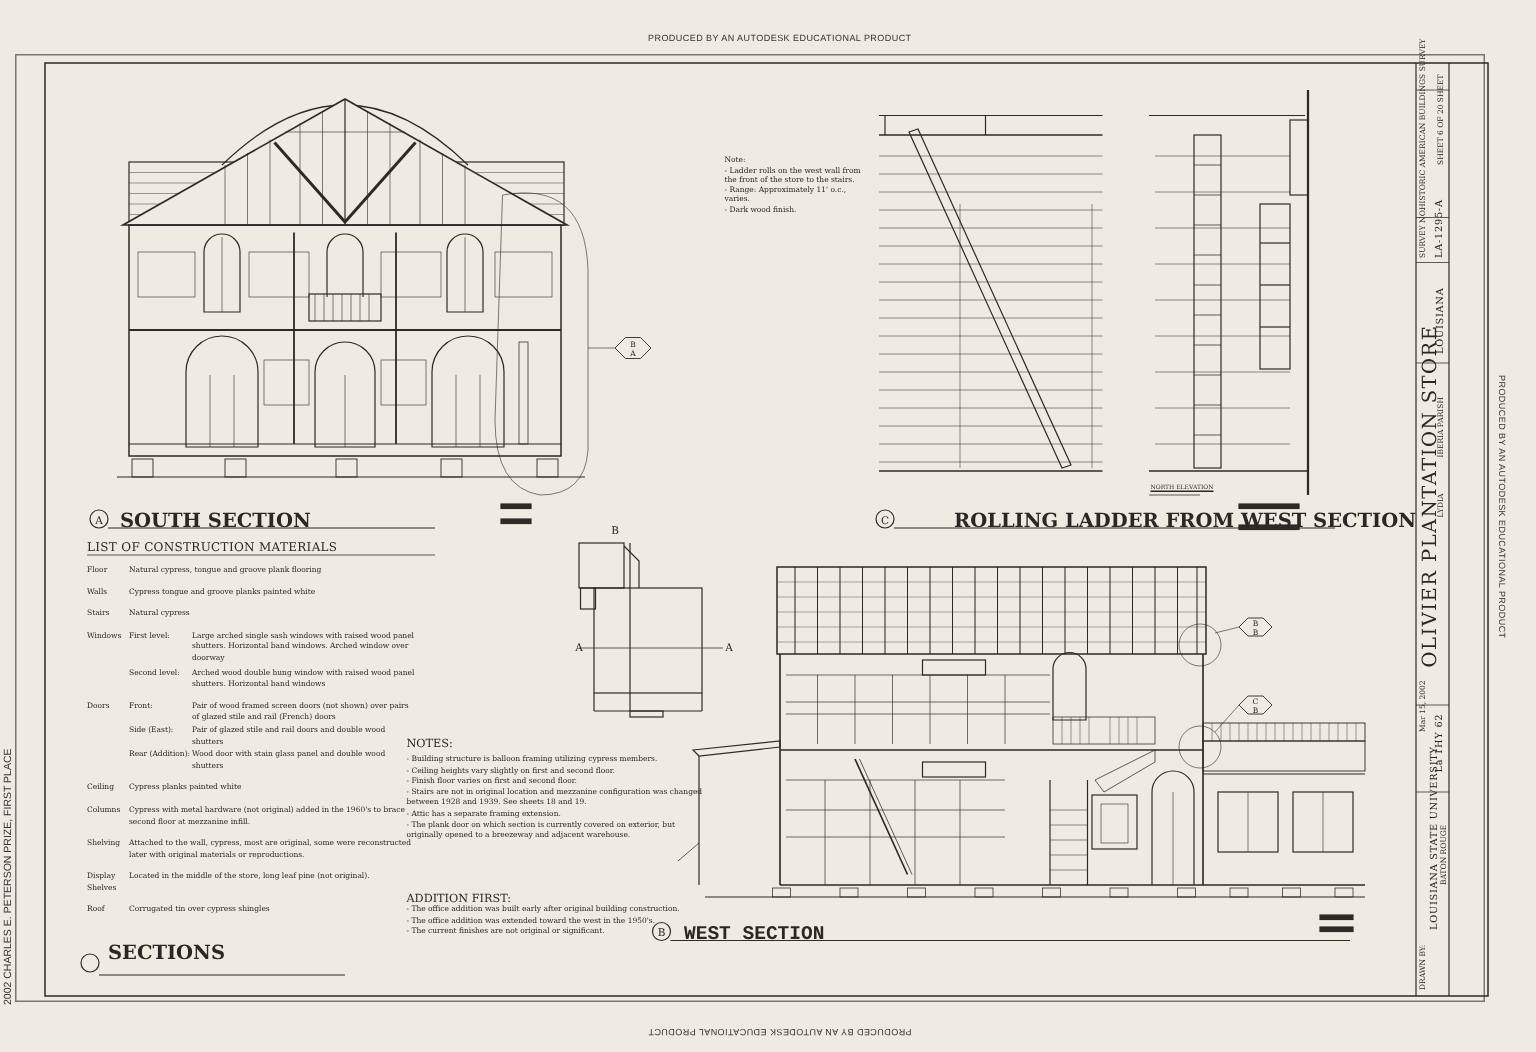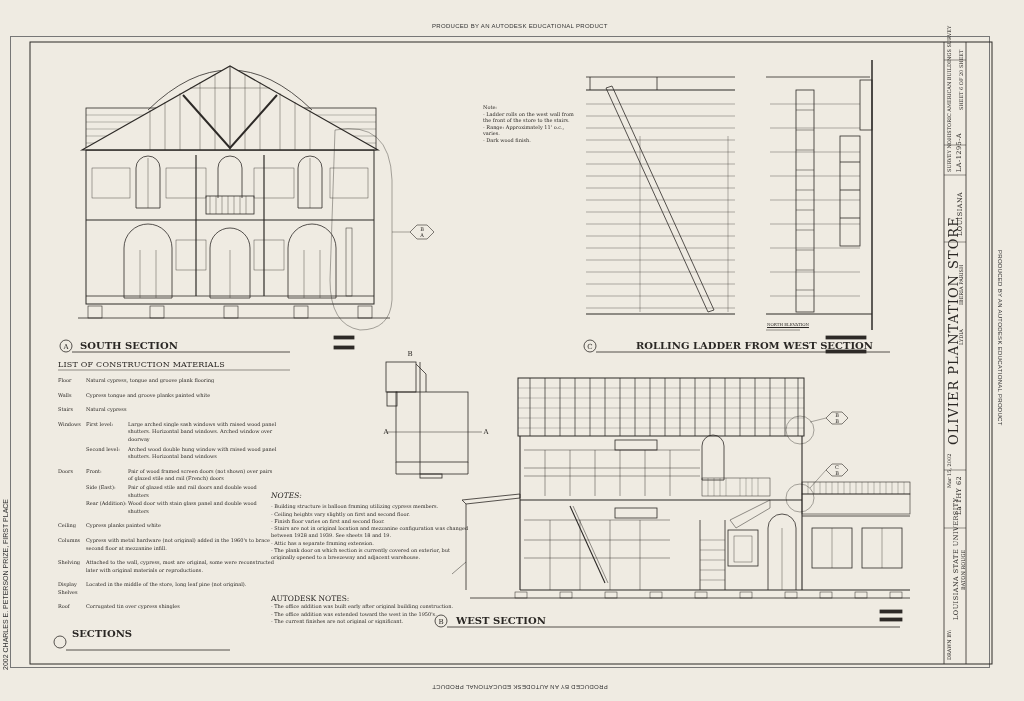--- a/index.html
+++ b/index.html
@@ -11,29 +11,29 @@
     position: relative;
   }
   .sheet { position: absolute; left: 0; top: 0; width: 1024px; height: 701px; }
   .watermark { position: absolute; font-family: "Liberation Sans", sans-serif; font-size: 6px; letter-spacing: 0.3px; color: #333; white-space: nowrap; }
   .wm-top { left: 432px; top: 23px; }
   .wm-bottom { left: 432px; top: 684px; transform: rotate(180deg); }
   .wm-right { left: 935px; top: 355px; transform: rotate(90deg); transform-origin: left top; left: 1003px; top: 250px; }
   .copyright { position: absolute; left: 2px; top: 670px; transform: rotate(-90deg); transform-origin: left top; font-family: "Liberation Sans", sans-serif; font-size: 7px; color: #333; white-space: nowrap; }
   .frame-outer { position: absolute; left: 10px; top: 36px; width: 980px; height: 632px; border: 1px solid #777; }
   svg.draw { position: absolute; left: 0; top: 0; }
-  .label { position: absolute; font-size: 10px; font-weight: bold; text-transform: uppercase; white-space: nowrap; }
+  .label { position: absolute; font-size: 13px; font-weight: bold; text-transform: uppercase; white-space: nowrap; }
   .heading { position: absolute; font-size: 8px; text-transform: uppercase; white-space: nowrap; letter-spacing: 0.2px; text-align: right; }
   .materials { position: absolute; left: 58px; top: 377px; width: 220px; font-size: 5px; line-height: 7.6px; }
   .mat-row { display: flex; margin-bottom: 7px; }
   .mat-name { width: 28px; flex-shrink: 0; }
   .mat-sub { width: 42px; flex-shrink: 0; }
   .mat-text { flex: 1; }
   .notes { position: absolute; left: 271px; top: 492px; width: 200px; font-size: 5px; line-height: 7.3px; }
-  .notes h4 { font-size: 7.5px; font-weight: normal; margin-bottom: 4px; font-style: italic; }
+  .notes h4 { font-size: 7.5px; font-weight: normal; margin-bottom: 4px; }
   .addnotes { position: absolute; left: 271px; top: 595px; width: 200px; font-size: 5px; line-height: 7.3px; }
   .addnotes h4 { font-size: 7.5px; font-weight: normal; margin-bottom: 1px; }
   .ladder-note { position: absolute; left: 483px; top: 104px; width: 92px; font-size: 5px; line-height: 6.6px; }
   .vert { position: absolute; transform: rotate(-90deg); transform-origin: left top; white-space: nowrap; }
   .tb-title { font-size: 13px; letter-spacing: 1px; }
   .tb-small { font-size: 5px; }
   .tb-mid { font-size: 6.5px; letter-spacing: 0.5px; }
 </style>
 </head>
 <body>
@@ -402,21 +402,21 @@
       <text x="422" y="237" font-size="5">A</text>
       <text x="837" y="417" font-size="5">B</text>
       <text x="837" y="423" font-size="5">B</text>
       <text x="837" y="469" font-size="5">C</text>
       <text x="837" y="475" font-size="5">B</text>
     </g>
   </svg>
 
   <div class="label" style="left:80px; top:340px;">SOUTH SECTION</div>
   <div class="label" style="left:636px; top:340px;">ROLLING LADDER FROM WEST SECTION</div>
-  <div class="label" style="left:456px; top:615px;">WEST SECTION</div>
+  <div class="label" style="left:456px; top:615px;font-family:Liberation Mono, monospace;">WEST SECTION</div>
   <div class="label" style="left:72px; top:628px;">SECTIONS</div>
   <div style="position:absolute; left:767px; top:322px; font-size:4px; text-decoration:underline;">NORTH ELEVATION</div>
 
   <div class="ladder-note">
     <div>Note:</div>
     <div>- Ladder rolls on the west wall from the front of the store to the stairs.</div>
     <div>- Range: Approximately 11' o.c., varies.</div>
     <div>- Dark wood finish.</div>
   </div>
 
@@ -485,21 +485,21 @@
     <h4>NOTES:</h4>
     <div>- Building structure is balloon framing utilizing cypress members.</div>
     <div>- Ceiling heights vary slightly on first and second floor.</div>
     <div>- Finish floor varies on first and second floor.</div>
     <div>- Stairs are not in original location and mezzanine configuration was changed between 1928 and 1939. See sheets 18 and 19.</div>
     <div>- Attic has a separate framing extension.</div>
     <div>- The plank door on which section is currently covered on exterior, but originally opened to a breezeway and adjacent warehouse.</div>
   </div>
 
   <div class="addnotes">
-    <h4>AUTODESK NOTES:</h4>
+    <h4>ADDITION FIRST:</h4>
     <div>- The office addition was built early after original building construction.</div>
     <div>- The office addition was extended toward the west in the 1950's.</div>
     <div>- The current finishes are not original or significant.</div>
   </div>
 
   <div class="vert tb-title" style="left:946px; top:445px;">OLIVIER PLANTATION STORE</div>
   <div class="vert tb-small" style="left:958px; top:345px;">LYDIA</div>
   <div class="vert tb-small" style="left:958px; top:305px;">IBERIA PARISH</div>
   <div class="vert tb-mid" style="left:956px; top:236px;">LOUISIANA</div>
   <div class="vert tb-small" style="left:946px; top:140px;">HISTORIC AMERICAN BUILDINGS SURVEY</div>

